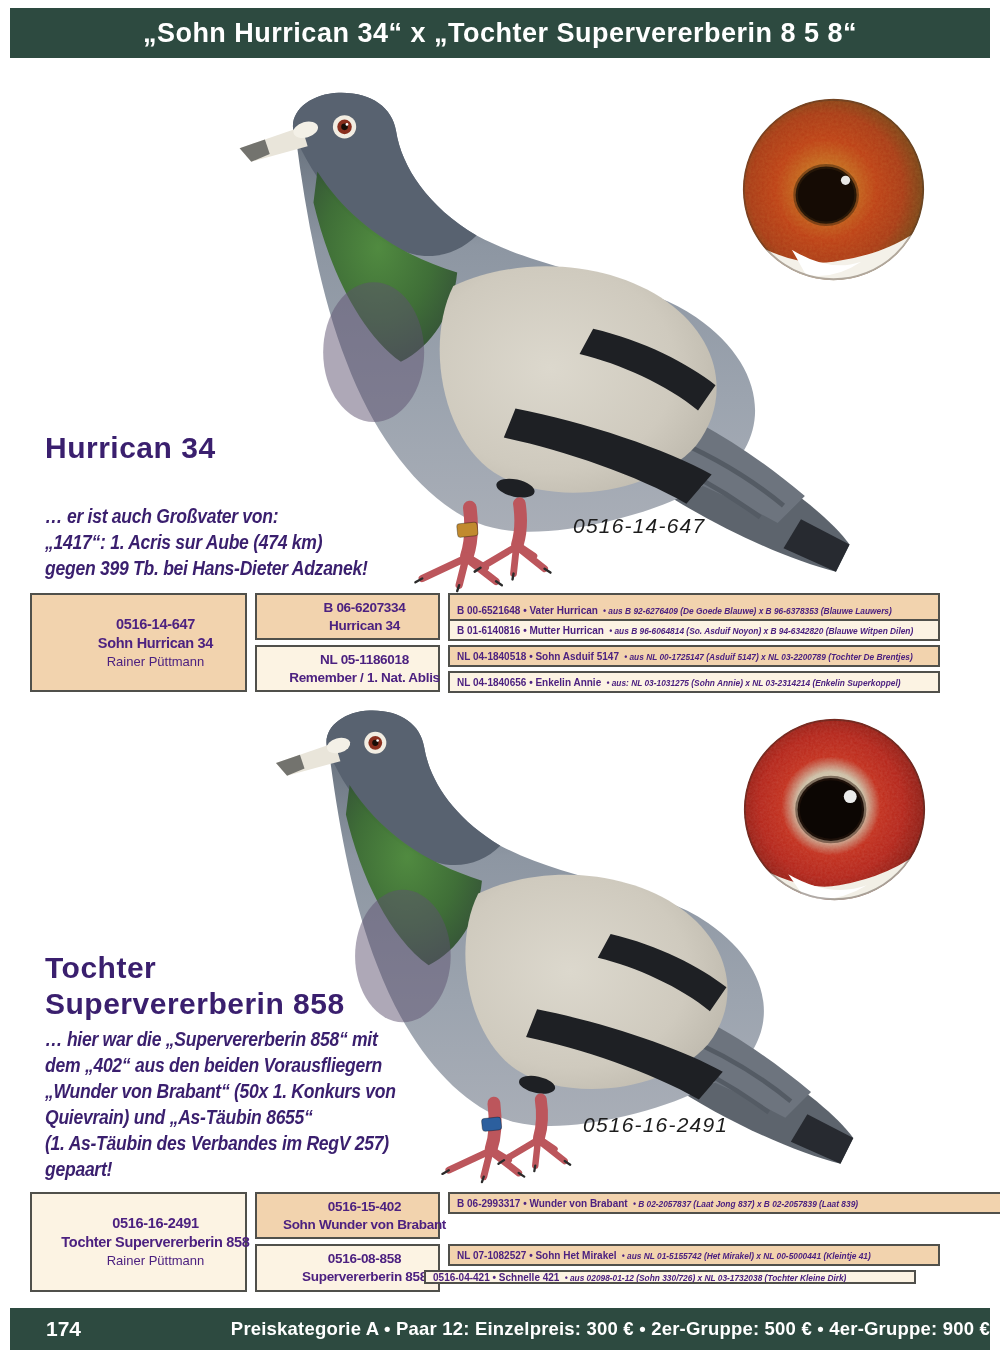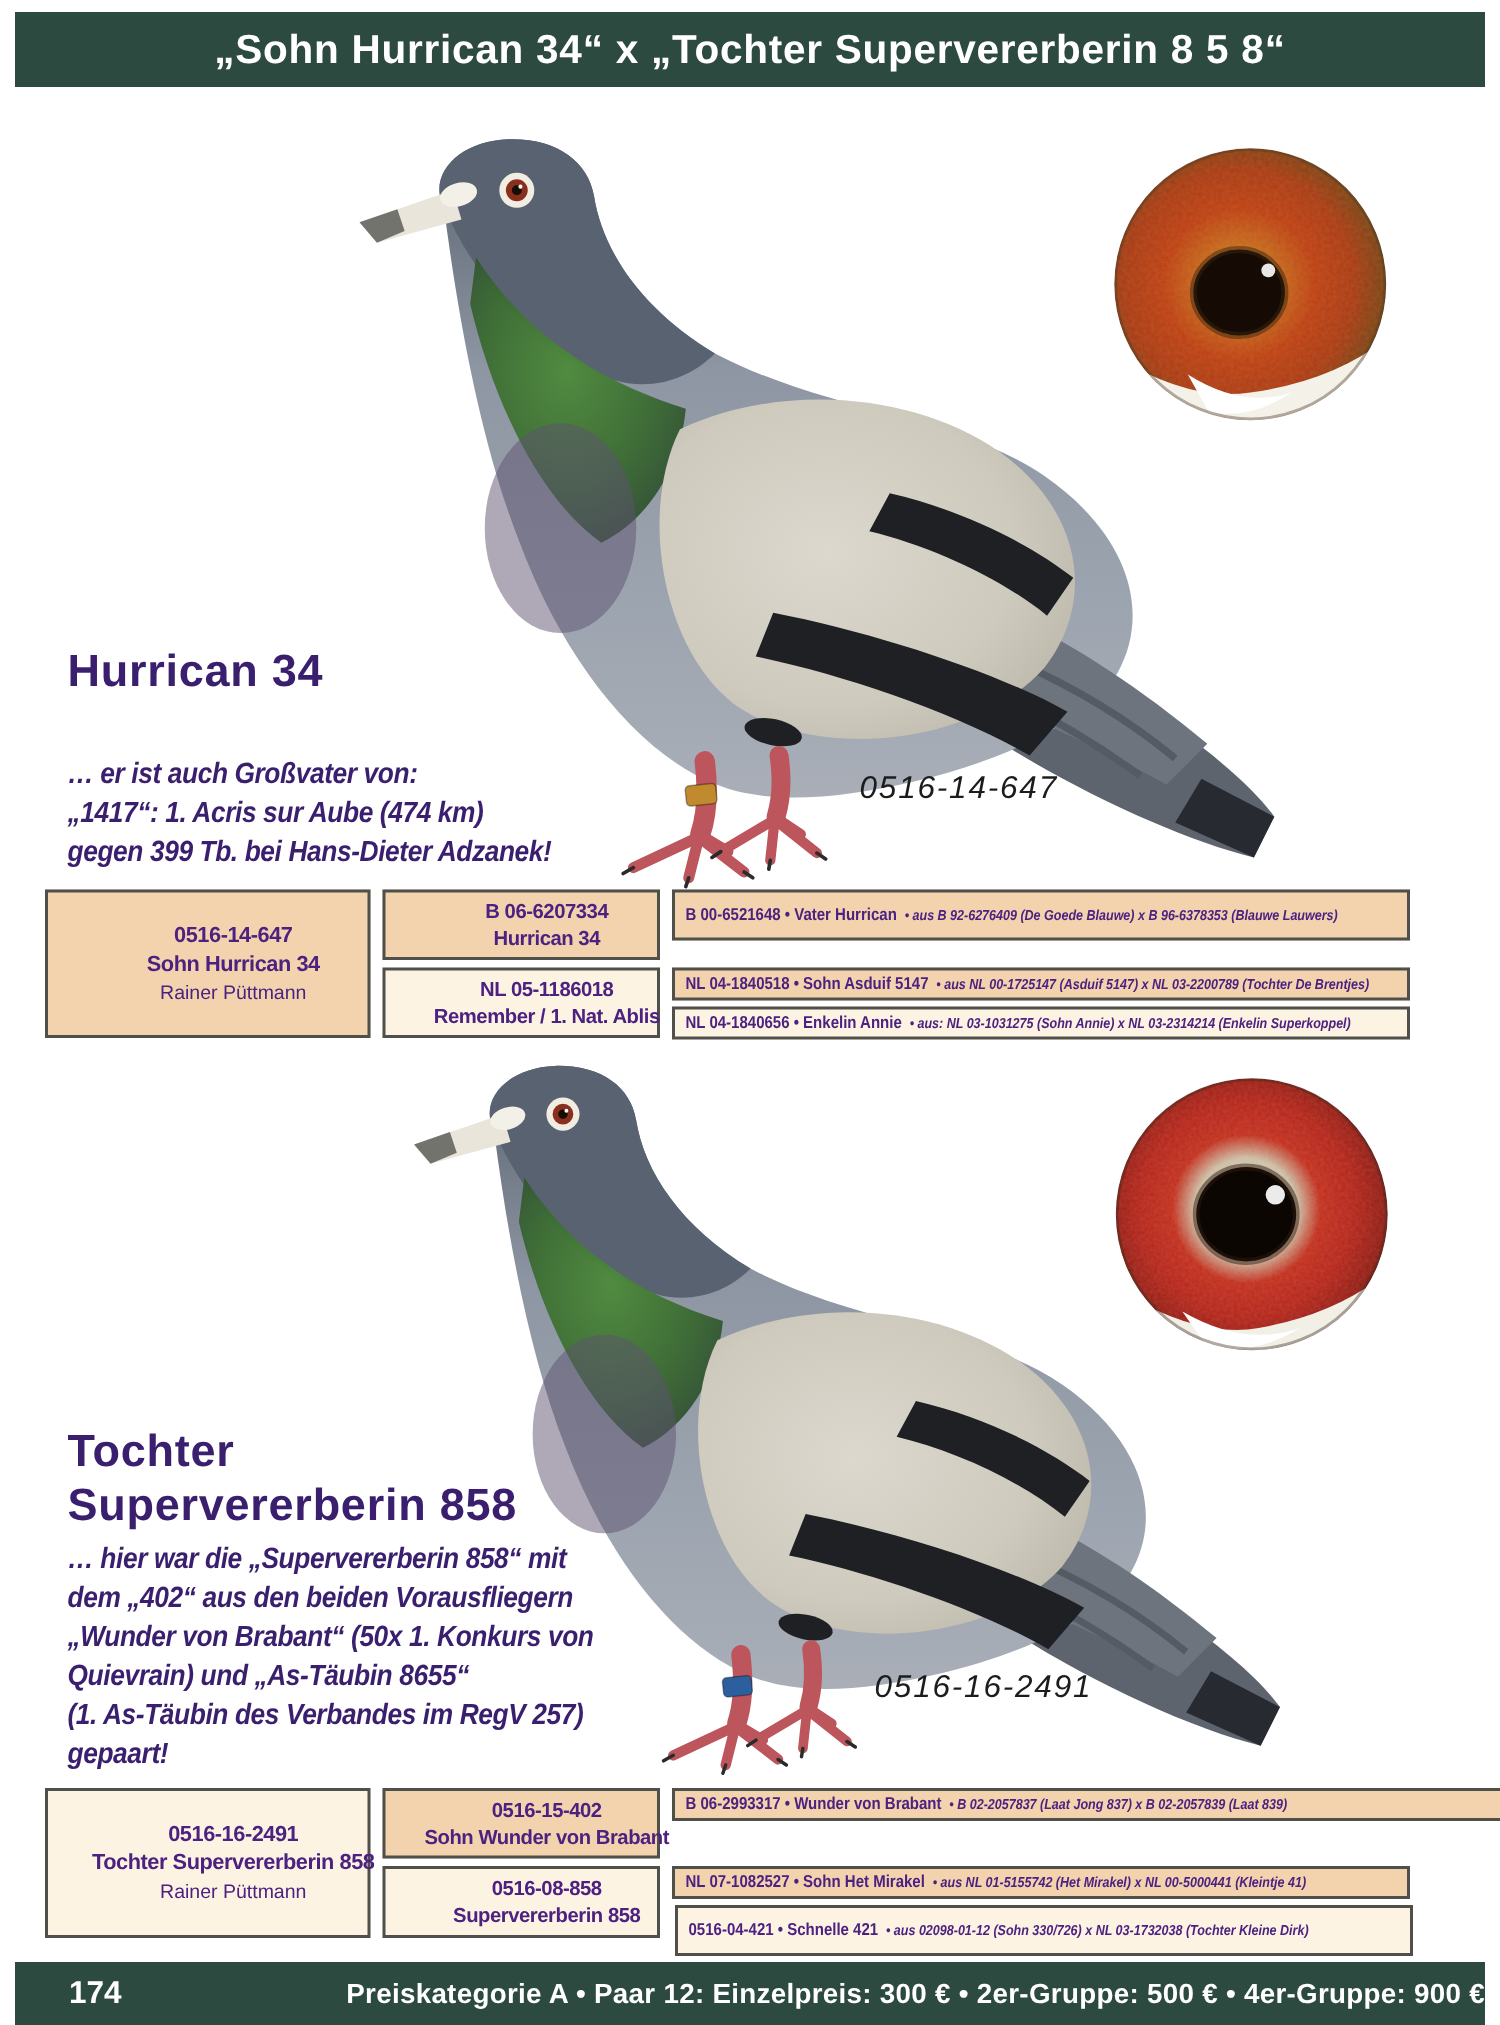--- a/index.html
+++ b/index.html
@@ -161,20 +161,26 @@
   <div class="pbox parent cream" style="left:255px;top:645px;width:185px;height:47px">
     <div class="pb-ring">NL 05-1186018</div>
     <div class="pb-name">Remember / 1. Nat. Ablis</div>
   </div>
   <div class="gprow peach" style="left:448px;top:593px;width:492px;height:34px">
     <div class="rowin">
         <span class="gp-rn">B 00-6521648 • Vater Hurrican</span>
     <span class="gp-dt">• aus B 92-6276409 (De Goede Blauwe) x B 96-6378353 (Blauwe Lauwers)</span>
       </div>
   </div>
+  <div class="gprow cream" style="left:448px;top:619px;width:492px;height:22px">
+    <div class="rowin">
+        <span class="gp-rn">B 01-6140816 • Mutter Hurrican</span>
+    <span class="gp-dt">• aus B 96-6064814 (So. Asduif Noyon) x B 94-6342820 (Blauwe Witpen Dilen)</span>
+      </div>
+  </div>
   <div class="gprow peach" style="left:448px;top:645px;width:492px;height:22px">
     <div class="rowin">
         <span class="gp-rn">NL 04-1840518 • Sohn Asduif 5147</span>
     <span class="gp-dt">• aus NL 00-1725147 (Asduif 5147) x NL 03-2200789 (Tochter De Brentjes)</span>
       </div>
   </div>
   <div class="gprow cream" style="left:448px;top:671px;width:492px;height:22px">
     <div class="rowin">
         <span class="gp-rn">NL 04-1840656 • Enkelin Annie</span>
     <span class="gp-dt">• aus: NL 03-1031275 (Sohn Annie) x NL 03-2314214 (Enkelin Superkoppel)</span>
@@ -249,21 +255,21 @@
         <span class="gp-rn">B 06-2993317 • Wunder von Brabant</span>
     <span class="gp-dt">• B 02-2057837 (Laat Jong 837) x B 02-2057839 (Laat 839)</span>
       </div>
   </div>
   <div class="gprow peach" style="left:448px;top:1244px;width:492px;height:22px">
     <div class="rowin">
         <span class="gp-rn">NL 07-1082527 • Sohn Het Mirakel</span>
     <span class="gp-dt">• aus NL 01-5155742 (Het Mirakel) x NL 00-5000441 (Kleintje 41)</span>
       </div>
   </div>
-  <div class="gprow cream" style="left:450px;top:1270px;width:492px;height:34px">
+  <div class="gprow cream" style="left:424px;top:1270px;width:492px;height:14px">
     <div class="rowin">
         <span class="gp-rn">0516-04-421 • Schnelle 421</span>
     <span class="gp-dt">• aus 02098-01-12 (Sohn 330/726) x NL 03-1732038 (Tochter Kleine Dirk)</span>
       </div>
   </div>
 
   <footer class="footerbar">
     <span class="page-num">174</span>
     <span class="price">Preiskategorie A • Paar 12: Einzelpreis: 300 € • 2er-Gruppe: 500 € • 4er-Gruppe: 900 €</span>
   </footer>

